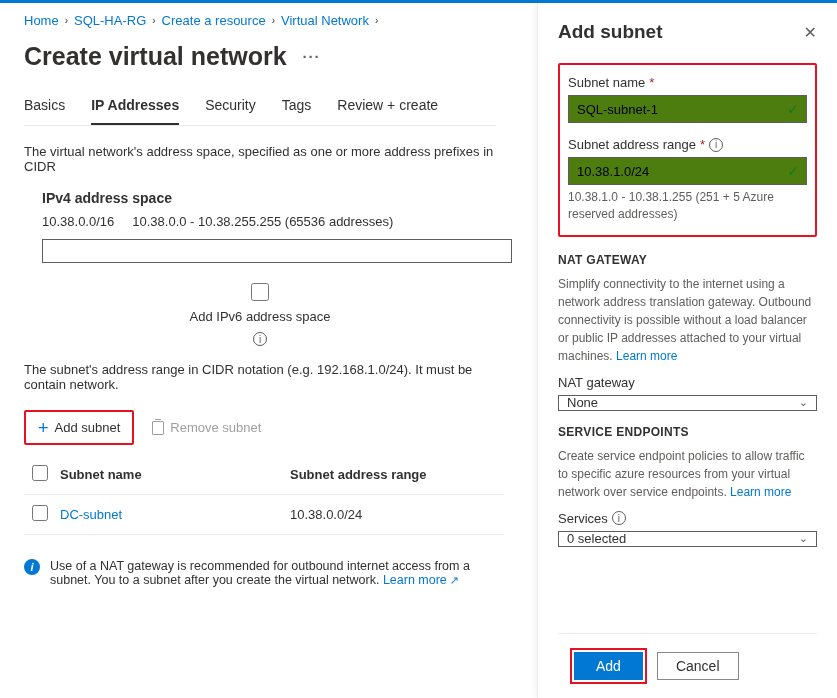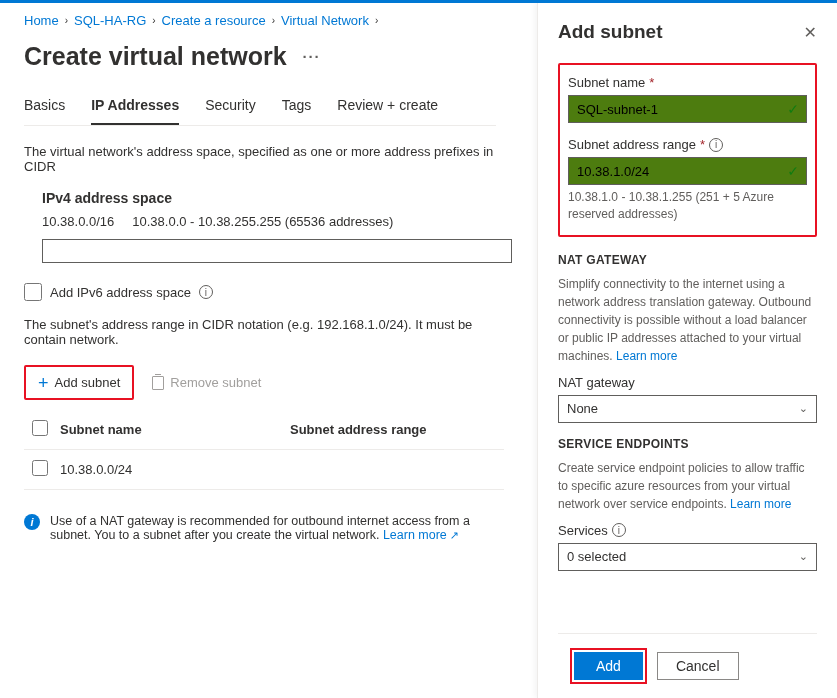--- a/index.html
+++ b/index.html
@@ -16,21 +16,21 @@
   .tabs { display: flex; gap: 26px; border-bottom: 1px solid #edebe9; margin-bottom: 18px; }
   .tab { padding: 0 0 10px 0; font-size: 14px; color: #323130; cursor: pointer; border-bottom: 2px solid transparent; }
   .tab.active { border-bottom-color: #323130; font-weight: 600; }
 
   .desc { font-size: 13px; margin-bottom: 16px; }
   .section-head { font-weight: 600; font-size: 14px; margin: 12px 0 8px 18px; }
   .addr-box { margin-left: 18px; }
   .addr-row { font-size: 13px; margin-bottom: 10px; display: flex; gap: 18px; }
   .addr-input { width: 470px; height: 24px; border: 1px solid #605e5c; padding: 3px 6px; font-size: 13px; background: #fff; }
 
-  .checkbox-row { display: flex; align-items: center; gap: 8px; margin: 20px 0 16px 0; }
+  .checkbox-row { display: flex; align-items: center; gap: 8px; margin: 20px 0 16px 0; flex-direction: column; }
   .checkbox-row input[type=checkbox] { width: 18px; height: 18px; border: 1px solid #323130; }
   .info-icon { display: inline-flex; width: 14px; height: 14px; border: 1px solid #605e5c; border-radius: 50%; align-items: center; justify-content: center; font-size: 10px; color: #605e5c; }
 
   .subnet-actions { display: flex; gap: 18px; margin: 18px 0 10px 0; align-items: center; }
   .add-subnet-btn { display: flex; align-items: center; gap: 6px; color: #323130; padding: 6px 10px; cursor: pointer; font-size: 13px; }
   .add-subnet-btn .plus { color: #0078d4; font-size: 18px; font-weight: 300; line-height: 14px; }
   .remove-subnet { display: flex; align-items: center; gap: 6px; color: #a19f9d; font-size: 13px; }
   .remove-subnet .trash { display: inline-block; width: 12px; height: 14px; border: 1px solid #a19f9d; border-radius: 1px; position: relative; }
   .remove-subnet .trash::before { content: ""; position: absolute; top: -3px; left: 2px; right: 2px; height: 2px; border-top: 1px solid #a19f9d; }
 
@@ -62,21 +62,21 @@
   .panel-input { width: 100%; height: 28px; border: 1px solid #605e5c; padding: 4px 30px 4px 8px; font-size: 13px; background: #4d7c0f; position: relative; }
   .input-wrap { position: relative; }
   .valid-check { position: absolute; right: 8px; top: 6px; color: #107c10; font-size: 14px; }
   .hint { font-size: 12px; color: #605e5c; margin-top: 4px; line-height: 1.4; }
 
   .red-group { border: 2px solid #e81123; padding: 10px 8px 8px 8px; margin-bottom: 16px; border-radius: 2px; }
 
   .panel-section-title { font-size: 12px; font-weight: 600; letter-spacing: 0.3px; margin: 14px 0 8px 0; }
   .panel-p { font-size: 12px; color: #605e5c; line-height: 1.5; margin-bottom: 10px; }
 
-  .select-box { width: 100%; height: 28px; border: 1px solid #605e5c; padding: 4px 8px; font-size: 13px; background: #fff; display: flex; align-items: center; justify-content: space-between; cursor: pointer; }
+  .select-box { width: 100%; height: 16px; border: 1px solid #605e5c; padding: 4px 8px; font-size: 13px; background: #fff; display: flex; align-items: center; justify-content: space-between; cursor: pointer; }
   .select-box .chev-d { font-size: 11px; color: #605e5c; }
 
   .panel-footer { border-top: 1px solid #edebe9; padding: 14px 12px; display: flex; gap: 10px; align-items: center; }
   .btn-primary { background: #0078d4; color: #fff; border: none; padding: 6px 22px; font-size: 14px; cursor: pointer; }
   .btn-secondary { background: #fff; color: #323130; border: 1px solid #8a8886; padding: 5px 18px; font-size: 14px; cursor: pointer; }
   .add-btn-wrap { border: 2px solid #e81123; padding: 2px; display: inline-block; }
 </style>
 </head>
 <body>
 
@@ -139,20 +139,21 @@
   </div>
 
   <div class="subnet-table">
     <div class="tr th">
       <div class="chk-cell"><input type="checkbox" style=""></div>
       <div class="name-cell">Subnet name</div>
       <div class="range-cell">Subnet address range</div>
     </div>
     <div class="tr">
       <div class="chk-cell"><input type="checkbox" style=""></div>
+      <div class="name-cell"><a>DC-subnet</a></div>
       <div class="range-cell">10.38.0.0/24</div>
     </div>
   </div>
 
   <div class="nat-note">
     <span class="blue-info">i</span>
     <span>
       <span>Use of a NAT gateway is recommended for outbound internet access from a subnet. You to a subnet after you create the virtual network.</span>
       <a class="ext-link-icon">Learn more</a>
     </span>

